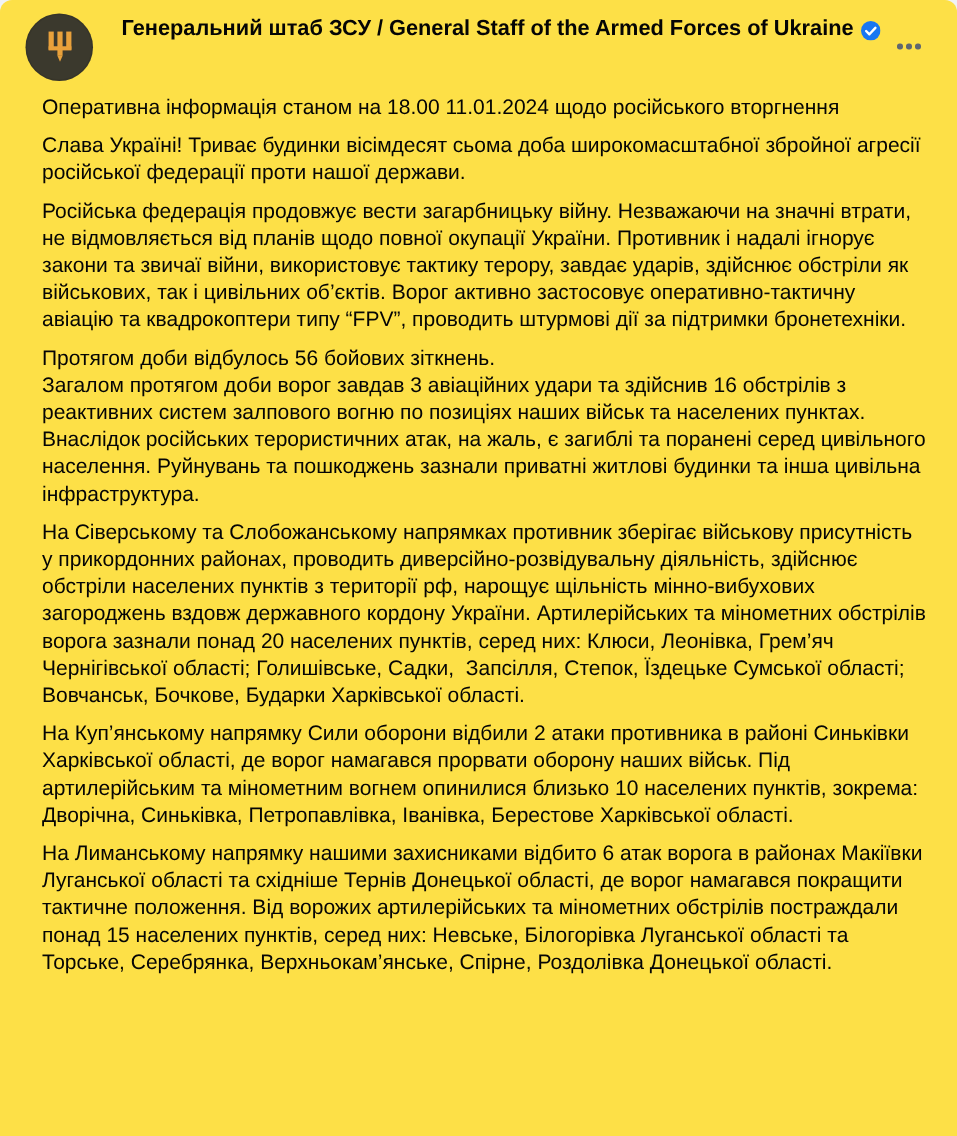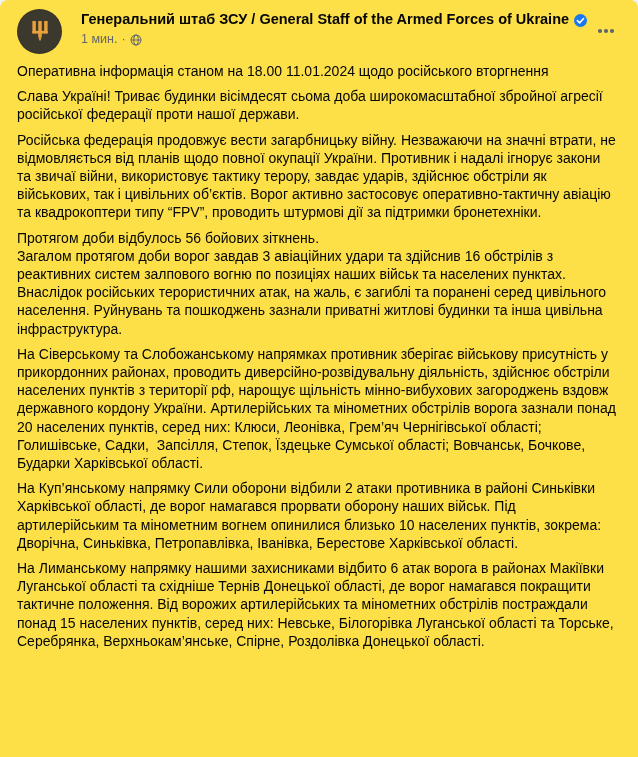--- a/index.html
+++ b/index.html
@@ -85,21 +85,21 @@
     padding: 0;
   }
   .more-button .dot {
     width: 3.6px;
     height: 3.6px;
     border-radius: 50%;
     background: #606770;
   }
   
   .post-body {
-    padding: 8px 20px 0 17px;
+    padding: 8px 20px 0 28px;
   }
   .post-body p {
     margin: 0 0 7px 0;
     font-size: 14px;
     line-height: 18.2px;
     color: #050505;
     white-space: pre-wrap;
   }
 </style>
 </head>
@@ -126,33 +126,20 @@
     <div class="header-text">
       <div class="page-name-row">
         <span class="page-name">Генеральний штаб ЗСУ / General Staff of the Armed Forces of Ukraine</span>
         <span class="verified-badge">
           <svg width="13" height="13" viewBox="0 0 16 16" aria-hidden="true">
             <circle cx="8" cy="8" r="8" fill="#1877f2"></circle>
             <path d="M4.2 8.2 L6.9 10.9 L11.8 5.6" fill="none" stroke="#ffffff" stroke-width="2" stroke-linecap="round" stroke-linejoin="round"></path>
           </svg>
         </span>
       </div>
-      <div class="meta-row">
-        <span>1 мин.</span>
-        <span class="meta-sep">·</span>
-        <span class="globe">
-          <svg width="12" height="12" viewBox="0 0 16 16" aria-hidden="true">
-            <g fill="none" stroke="#65676b" stroke-width="1.4">
-              <circle cx="8" cy="8" r="6.6"></circle>
-              <ellipse cx="8" cy="8" rx="3" ry="6.6"></ellipse>
-              <line x1="1.4" y1="8" x2="14.6" y2="8"></line>
-            </g>
-          </svg>
-        </span>
-      </div>
     </div>
 
     <button class="more-button" aria-label="More options">
       <span class="dot"></span>
       <span class="dot"></span>
       <span class="dot"></span>
     </button>
 
   </div>
 

